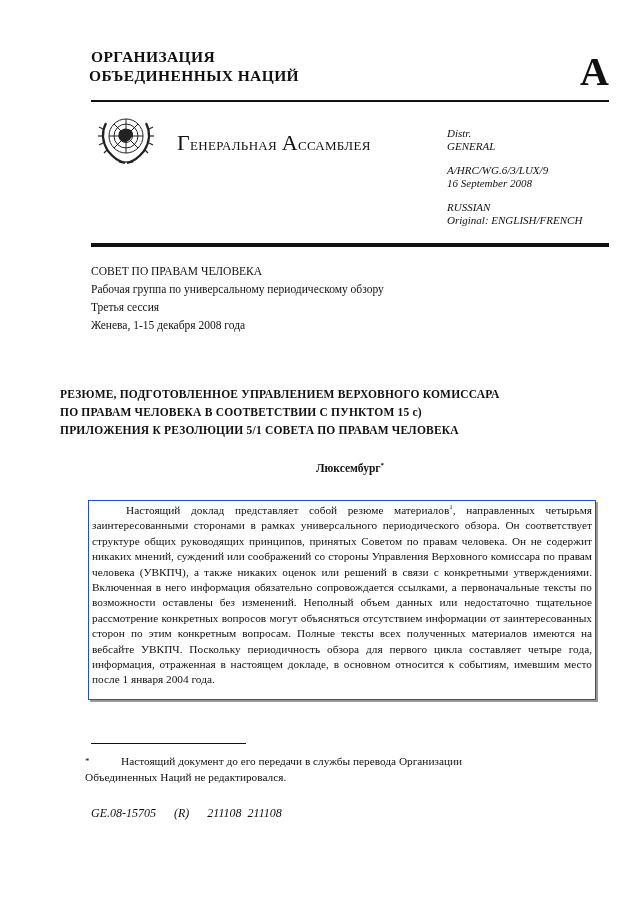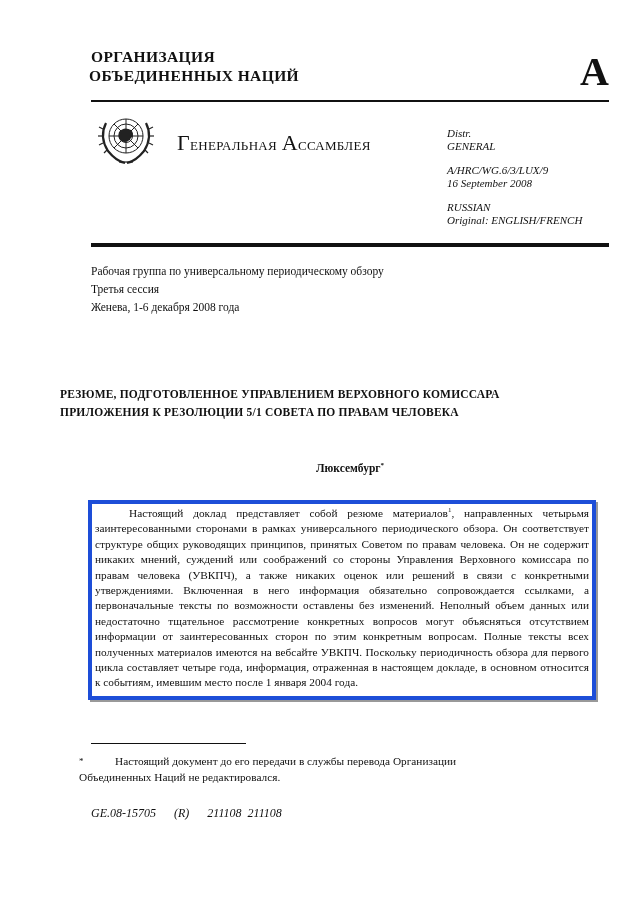--- a/index.html
+++ b/index.html
@@ -14,21 +14,21 @@
     .thick-rule { background: #111; height: 4px; }
     .ga-title { font-size: 18px; font-variant: small-caps; letter-spacing: 0.3px; }
     .ga-title .cap { font-size: 22px; }
     .meta { font-size: 11px; line-height: 13px; font-style: italic; }
     .meta div { white-space: nowrap; }
     .session { font-size: 11.5px; line-height: 18px; }
     .doc-title { font-weight: bold; font-size: 11.5px; line-height: 18px; text-align: left; letter-spacing: 0.2px; }
     .country { font-weight: bold; font-size: 11.5px; text-align: center; }
     sup { font-size: 7px; vertical-align: super; line-height: 0; }
     .box {
-      border: 4px solid #1d4ed8;
+      border: 1px solid #1d4ed8;
       box-shadow: 2px 2px 0 #999;
       font-size: 11.3px; line-height: 15.4px;
       padding: 2px 3px 3px 3px;
       box-sizing: border-box;
       text-align: justify;
     }
     .box p { margin: 0; text-indent: 34px; }
     .fn-rule { background: #111; height: 1px; }
     .footnote { font-size: 11.3px; line-height: 16px; }
     .footnote .mark { display: inline-block; width: 36px; font-size: 9px; vertical-align: top; }
@@ -82,35 +82,37 @@
   <div style="height:11px;"></div>
   <div>A/HRC/WG.6/3/LUX/9</div>
   <div>16 September 2008</div>
   <div style="height:11px;"></div>
   <div>RUSSIAN</div>
   <div>Original:  ENGLISH/FRENCH</div>
 </div>
 <div class="abs thick-rule" style="left:91px; top:243px; width:518px;"></div>
 
 <div class="abs session" style="left:91px; top:262px;">
+  <div>СОВЕТ ПО ПРАВАМ ЧЕЛОВЕКА</div>
   <div>Рабочая группа по универсальному периодическому обзору</div>
   <div>Третья сессия</div>
-  <div>Женева, 1-6 декабря 2008 года</div>
+  <div>Женева, 1-15 декабря 2008 года</div>
 </div>
 
 <div class="abs doc-title" style="left:60px; top:385px; width:580px;">
   <div>РЕЗЮМЕ, ПОДГОТОВЛЕННОЕ УПРАВЛЕНИЕМ ВЕРХОВНОГО КОМИССАРА</div>
+  <div>ПО ПРАВАМ ЧЕЛОВЕКА В СООТВЕТСТВИИ С ПУНКТОМ 15 с)</div>
   <div>ПРИЛОЖЕНИЯ К РЕЗОЛЮЦИИ 5/1 СОВЕТА ПО ПРАВАМ ЧЕЛОВЕКА</div>
 </div>
 <div class="abs country" style="left:0; top:462px; width:700px;">
   <span>Люксембург</span><sup>*</sup>
 </div>
 
 <div class="abs box" style="left:88px; top:500px; width:508px; height:200px;">
   <p><span>Настоящий доклад представляет собой резюме материалов</span><sup>1</sup><span>, направленных четырьмя заинтересованными сторонами в рамках универсального периодического обзора.  Он соответствует структуре общих руководящих принципов, принятых Советом по правам человека.  Он не содержит никаких мнений, суждений или соображений со стороны Управления Верховного комиссара по правам человека (УВКПЧ), а также никаких оценок или решений в связи с конкретными утверждениями.  Включенная в него информация обязательно сопровождается ссылками, а первоначальные тексты по возможности оставлены без изменений.  Неполный объем данных или недостаточно тщательное рассмотрение конкретных вопросов могут объясняться отсутствием информации от заинтересованных сторон по этим конкретным вопросам.  Полные тексты всех полученных материалов имеются на вебсайте УВКПЧ.  Поскольку периодичность обзора для первого цикла составляет четыре года, информация, отраженная в настоящем докладе, в основном относится к событиям, имевшим место после 1 января 2004 года.</span></p>
 </div>
 
 <div class="abs fn-rule" style="left:91px; top:743px; width:155px;"></div>
-<div class="abs footnote" style="left:79px; top:753px; width:440px;">
+<div class="abs footnote" style="left:85px; top:753px; width:440px;">
   <span class="mark">*</span><span>Настоящий документ до его передачи в службы перевода Организации Объединенных Наций не редактировался.</span>
 </div>
 
 <div class="abs job" style="left:91px; top:806px; white-space:pre;">GE.08-15705   (R)   211108 211108</div>
 
 </body></html>

